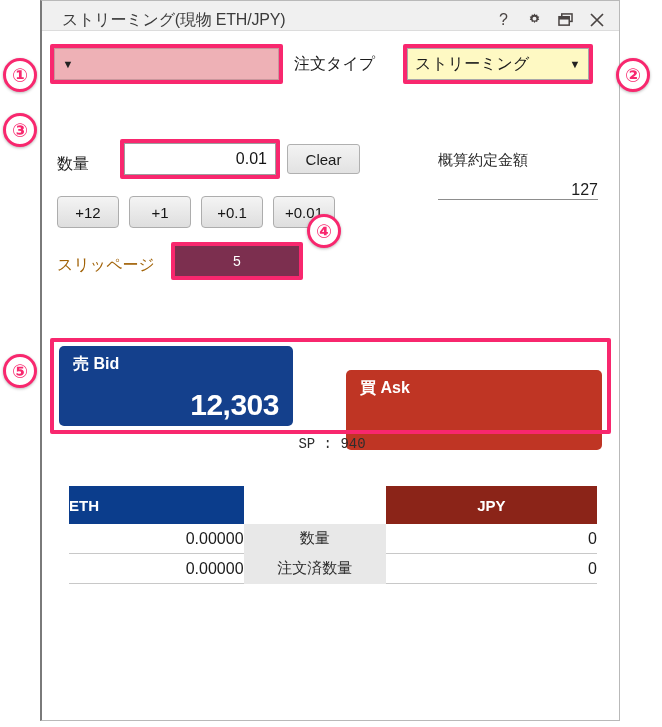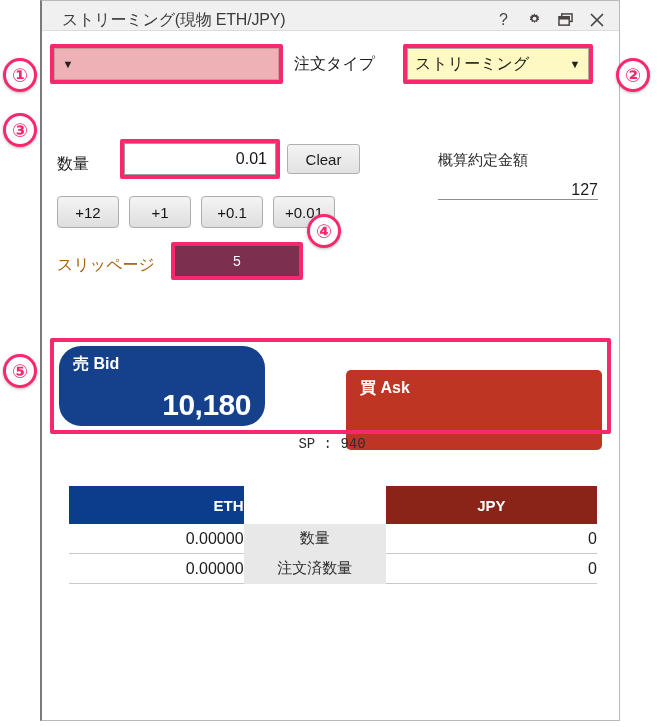--- a/index.html
+++ b/index.html
@@ -235,21 +235,21 @@
   
   .hl-bidask { left: 8px; top: 307px; width: 561px; height: 96px; }
   .price-btn {
     position: absolute;
     top: 315px;
     height: 80px;
     border-radius: 5px;
     cursor: pointer;
     box-sizing: border-box;
   }
-  .bid-btn { left: 17px; width: 206px; background: #14408c; border-radius: 22px; }
+  .bid-btn { left: 17px; width: 234px; background: #14408c; }
   .ask-btn { left: 304px; width: 256px; background: #bf3524; margin-top: 24px; }
   .price-side {
     position: absolute;
     left: 14px; top: 8px;
     font-size: 16px;
     color: #ffffff;
     font-weight: bold;
     white-space: nowrap;
   }
   .price-val {
@@ -276,21 +276,21 @@
     left: 27px; top: 455px;
     width: 528px;
     border-collapse: collapse;
   }
   .tbl td, .tbl th { padding: 0; }
   .th-eth {
     background: #0b3d8c;
     color: #ffffff;
     font-size: 15px;
     font-weight: bold;
-    text-align: right;
+    text-align: left;
     height: 38px;
     width: 162px;
   }
   .th-mid {
     background: transparent;
     width: 132px;
     height: 22px;
   }
   .th-jpy {
     background: #8b2418;
@@ -409,21 +409,21 @@
         <button class="btn-inc">+0.1</button>
         <button class="btn-inc">+0.01</button>
       </div>
 
       <div class="lbl-slip">スリッページ</div>
       <div class="slip-box">5</div>
       <div class="hl hl-slip"></div>
 
       <div class="price-btn bid-btn">
         <div class="price-side">売 Bid</div>
-        <div class="price-val">10,180</div>
+        <div class="price-val">12,303</div>
       </div>
       <div class="price-btn ask-btn">
         <div class="price-side">買 Ask</div>
       </div>
       <div class="hl hl-bidask"></div>
       <div class="sp-label">SP : 940</div>
 
       <table class="tbl">
         <thead>
           <tr>

